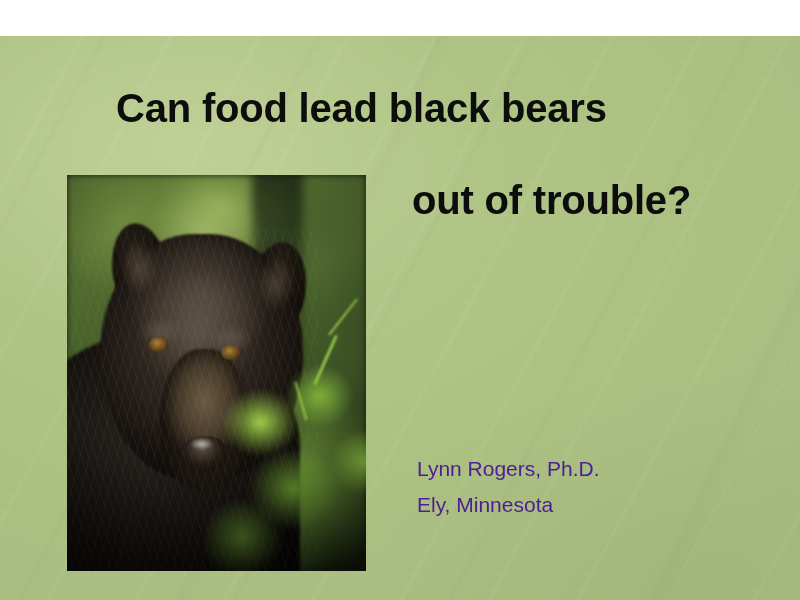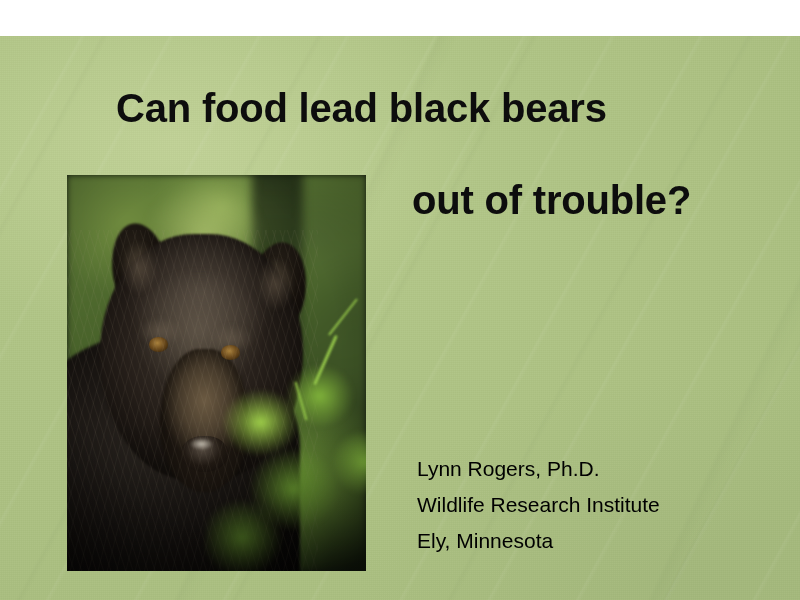--- a/index.html
+++ b/index.html
@@ -296,21 +296,21 @@
   }
 
   
   .author-block {
     position: absolute;
     left: 417px;
     top: 415px;
     width: 340px;
   }
   .author-line {
-    color: #000000;
+    color: #4c1d95;
     font-size: 21px;
     line-height: 36px;
     white-space: nowrap;
   }
 </style>
 </head>
 <body>
 
 <div id="slide">
 
@@ -355,17 +355,16 @@
       <div class="sprig-stem s1"></div>
       <div class="sprig-stem s2"></div>
       <div class="sprig-stem s3"></div>
 
       <div class="photo-vignette"></div>
     </div>
   </div>
 
   <div class="author-block">
     <div class="author-line">Lynn Rogers, Ph.D.</div>
-    <div class="author-line">Wildlife Research Institute</div>
     <div class="author-line">Ely, Minnesota</div>
   </div>
 
 </div>
 
 </body></html>

